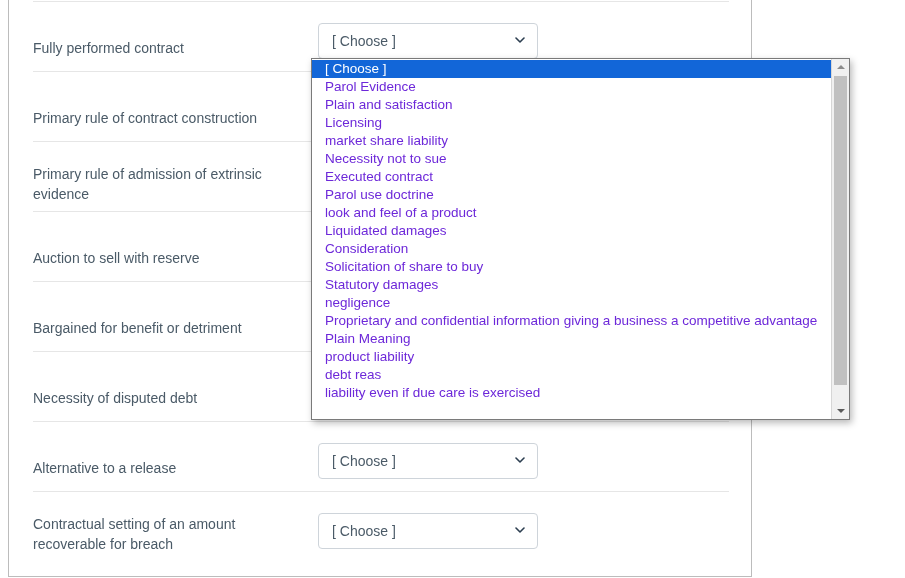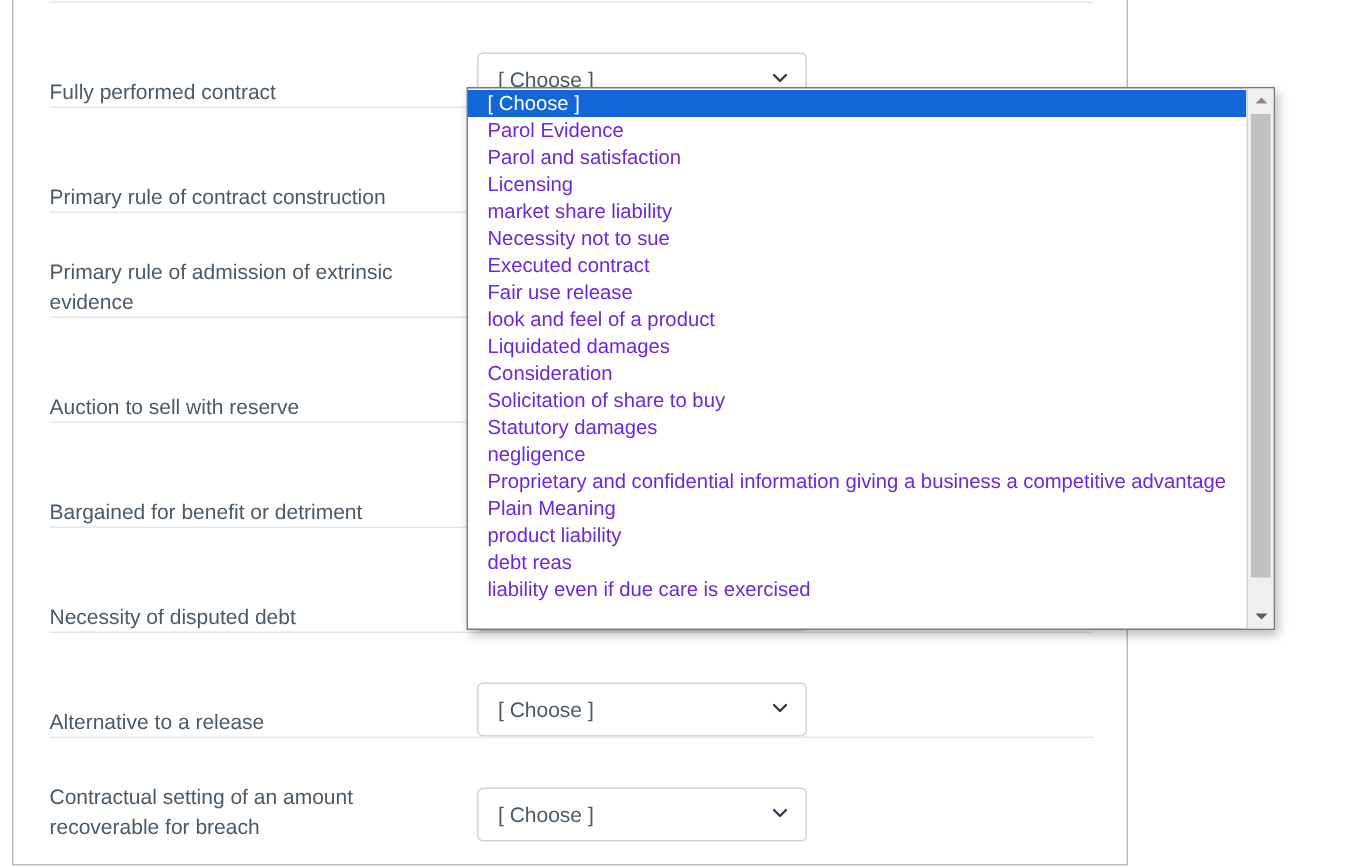--- a/index.html
+++ b/index.html
@@ -37,21 +37,21 @@
     top: 60px;             
     width: 696px;
   }
 
   .match-row {
     position: relative;
     box-sizing: border-box;
     border-top: 1px solid #e6e6e6;
     height: 70px;
     display: flex;
-    align-items: flex-end;
+    align-items: center;
   }
   .match-row:first-child { border-top: 1px solid #e6e6e6; }
 
   .row-label {
     width: 285px;
     padding-top: 22px;
     padding-right: 8px;
     box-sizing: border-box;
     line-height: 20px;
     font-size: 14px;
@@ -286,26 +286,26 @@
       </div>
     </div>
 
   </div>
 </div>
 
 <div id="option-popup">
   <div id="option-list">
       <div class="option-item selected">[ Choose ]</div>
       <div class="option-item">Parol Evidence</div>
-      <div class="option-item">Parol and satisfaction</div>
+      <div class="option-item">Plain and satisfaction</div>
       <div class="option-item">Licensing</div>
       <div class="option-item">market share liability</div>
       <div class="option-item">Necessity not to sue</div>
       <div class="option-item">Executed contract</div>
-      <div class="option-item">Fair use release</div>
+      <div class="option-item">Parol use doctrine</div>
       <div class="option-item">look and feel of a product</div>
       <div class="option-item">Liquidated damages</div>
       <div class="option-item">Consideration</div>
       <div class="option-item">Solicitation of share to buy</div>
       <div class="option-item">Statutory damages</div>
       <div class="option-item">negligence</div>
       <div class="option-item">Proprietary and confidential information giving a business a competitive advantage</div>
       <div class="option-item">Plain Meaning</div>
       <div class="option-item">product liability</div>
       <div class="option-item">debt reas</div>

